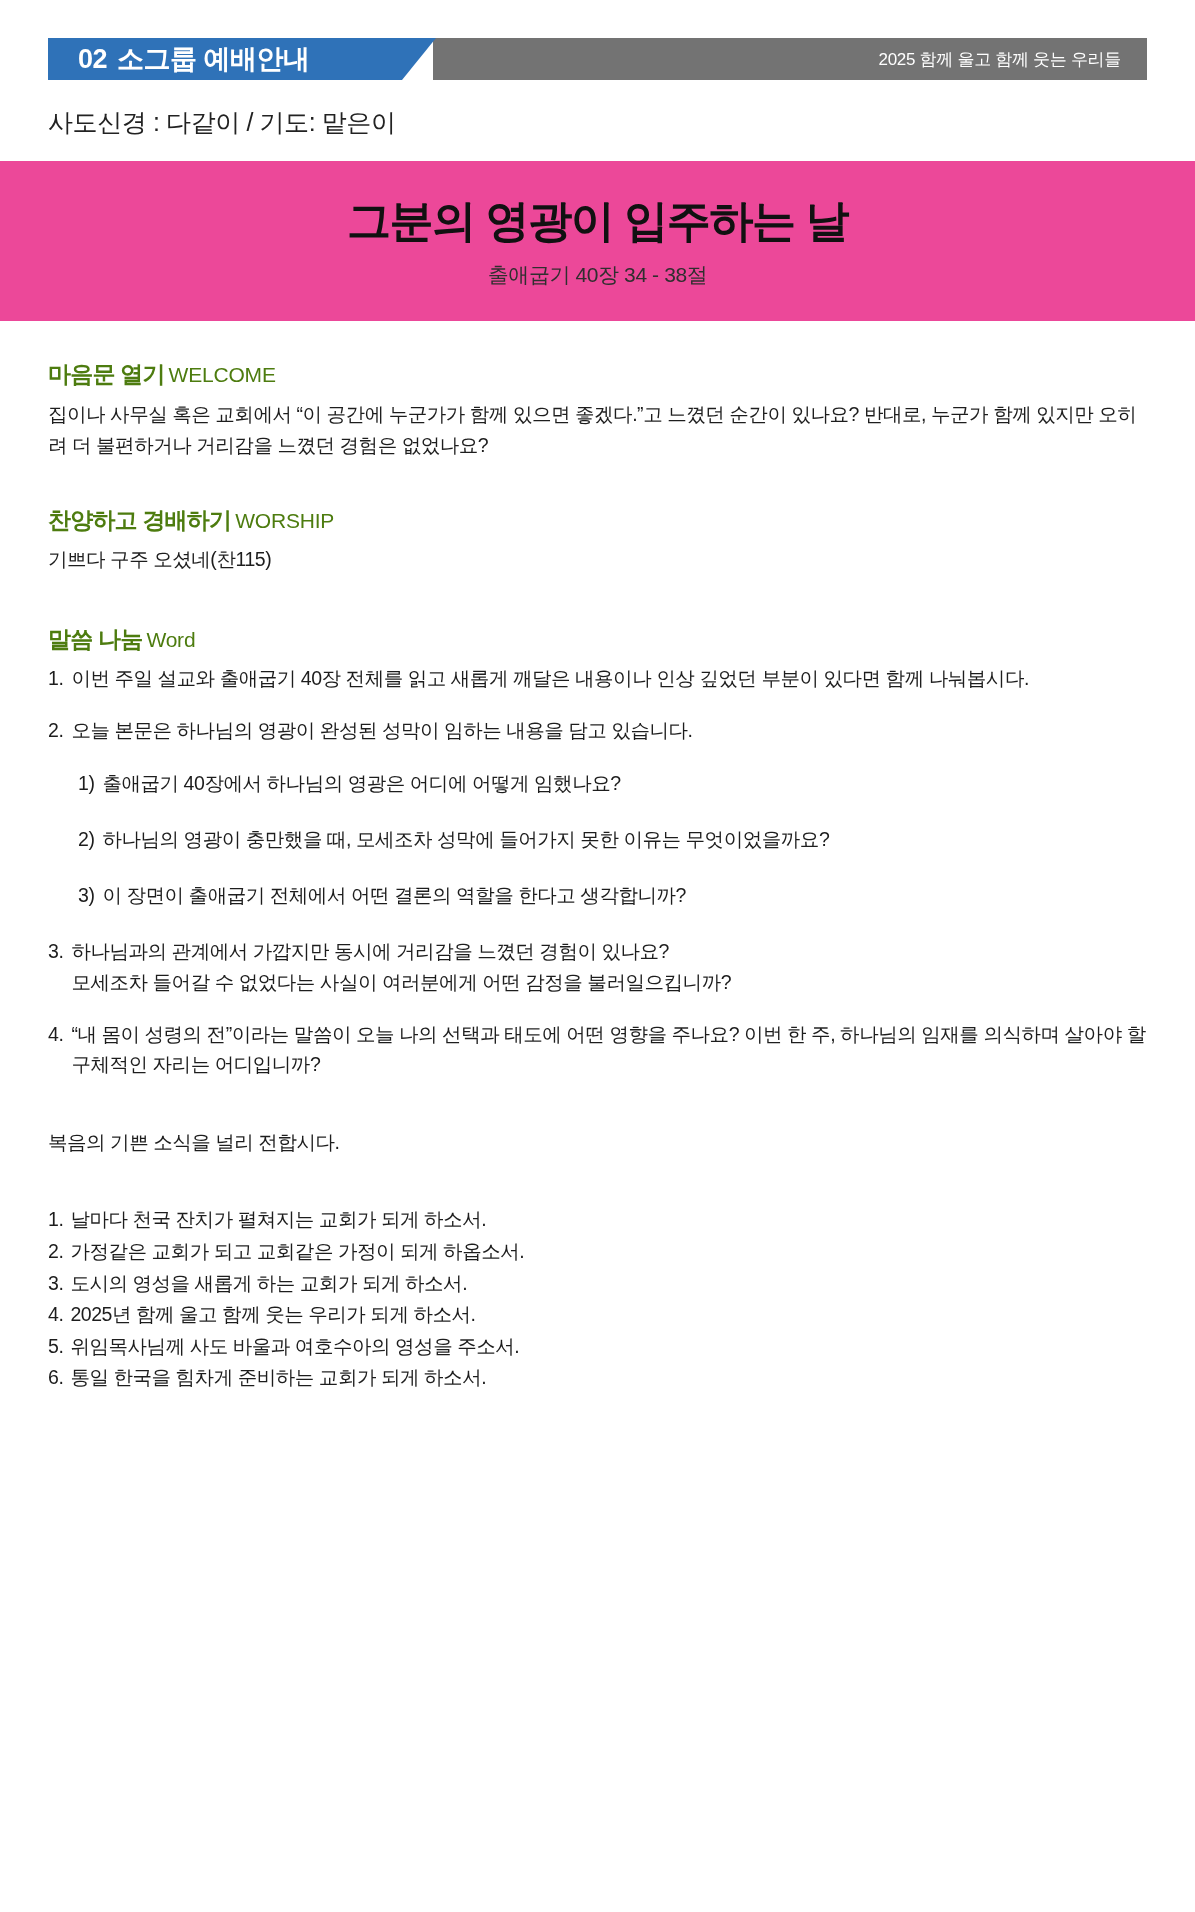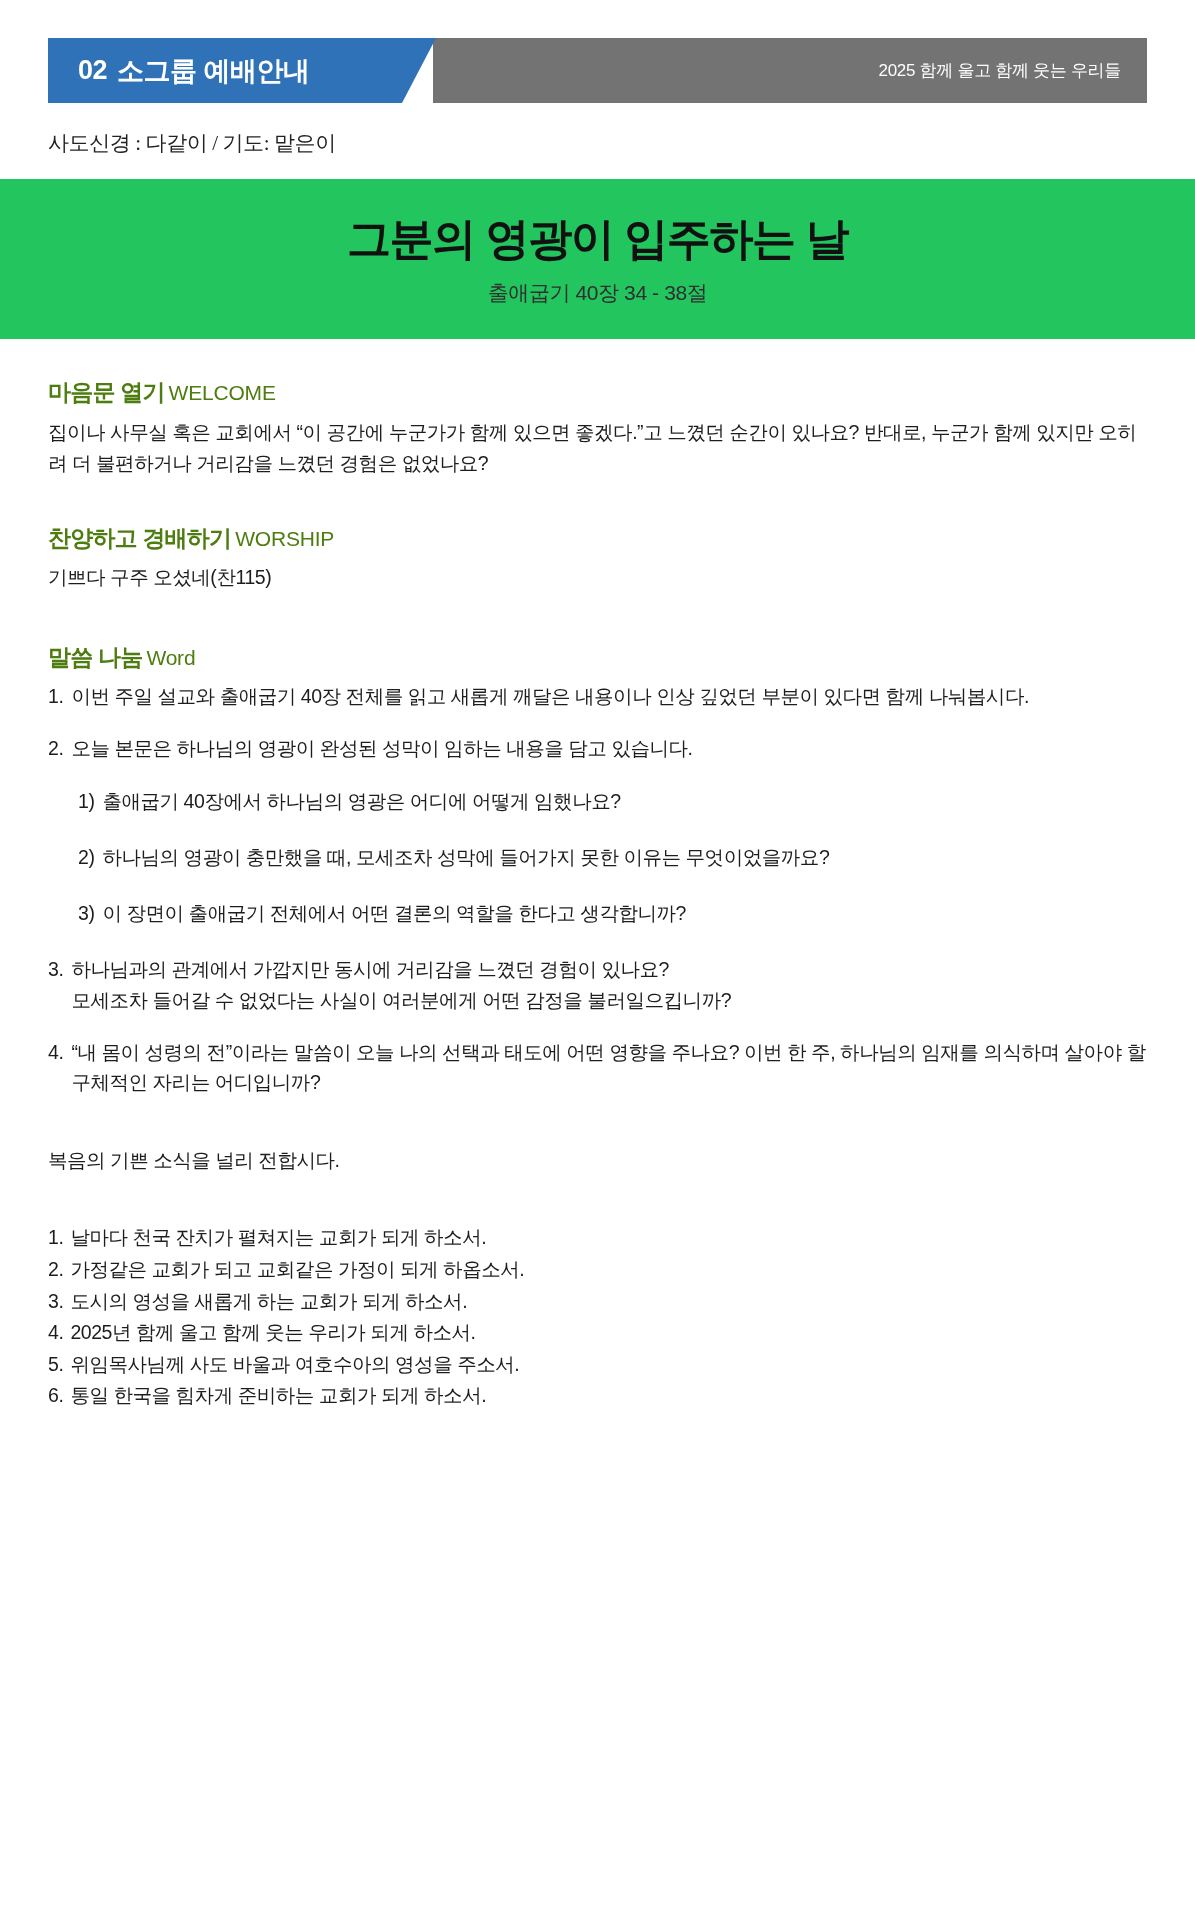--- a/index.html
+++ b/index.html
@@ -18,21 +18,21 @@
     position: relative;
     width: 1195px;
     min-height: 1912px;
     background: #ffffff;
     box-sizing: border-box;
   }
 
   
   .header {
     position: relative;
-    height: 65px;
+    height: 42px;
     margin: 38px 48px 0 48px;
     display: flex;
     align-items: stretch;
     overflow: hidden;
     gap: 31px;
   }
   .header-left {
     position: relative;
     background: #2f72b8;
     color: #ffffff;
@@ -58,30 +58,29 @@
     padding-right: 26px;
     font-size: 17px;
     letter-spacing: -0.3px;
     margin-left: -34px;
     padding-left: 50px;
   }
 
   
   .creed {
     margin: 26px 48px 0 48px;
-    font-size: 21px;
+    font-size: 25px;
     color: #222;
     letter-spacing: -0.4px;
-    font-family: Liberation Serif, serif;
   }
 
   
   .title-band {
     margin-top: 22px;
-    background: #22c55e;
+    background: #ec4899;
     padding: 34px 48px 32px 48px;
     text-align: center;
   }
   .title-band .main-title {
     font-size: 44px;
     font-weight: bold;
     color: #111;
     letter-spacing: -1.4px;
     line-height: 1.18;
   }

